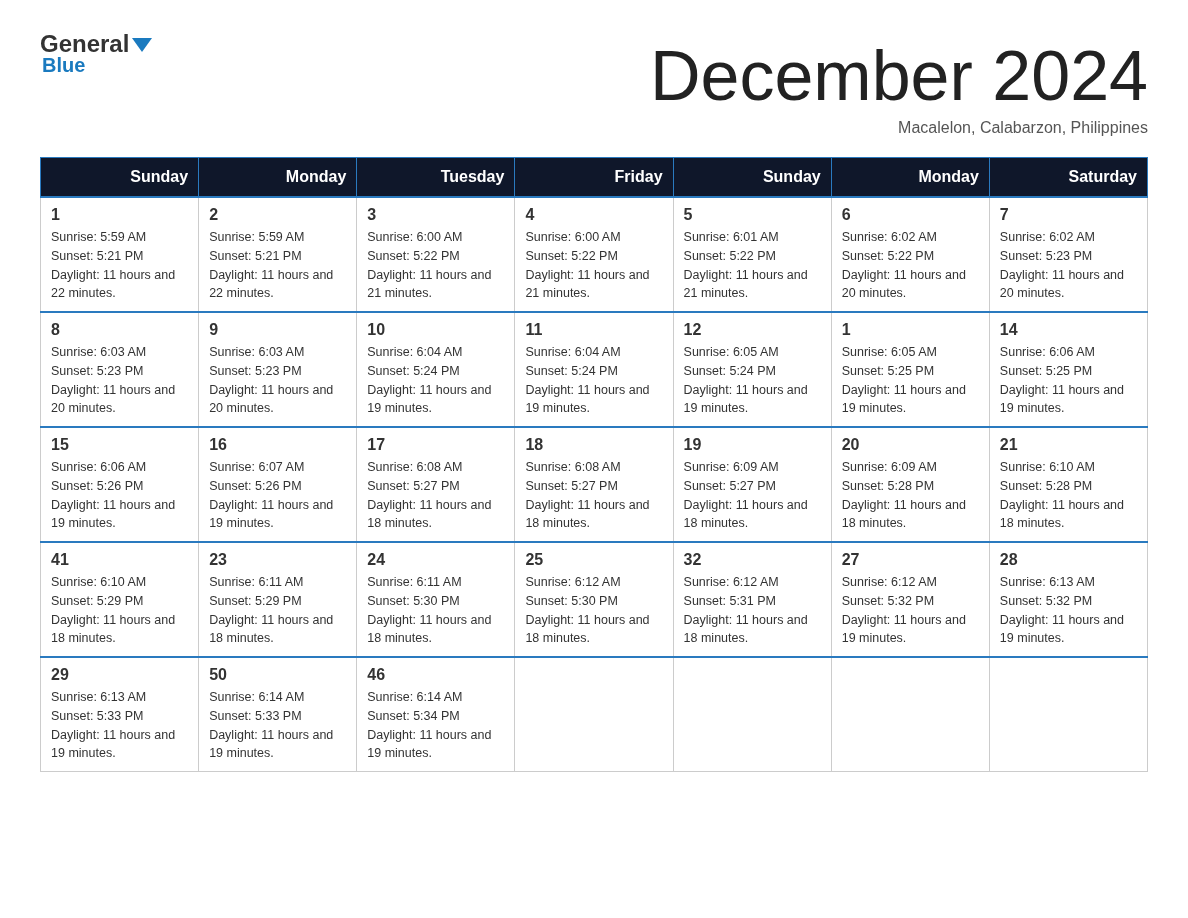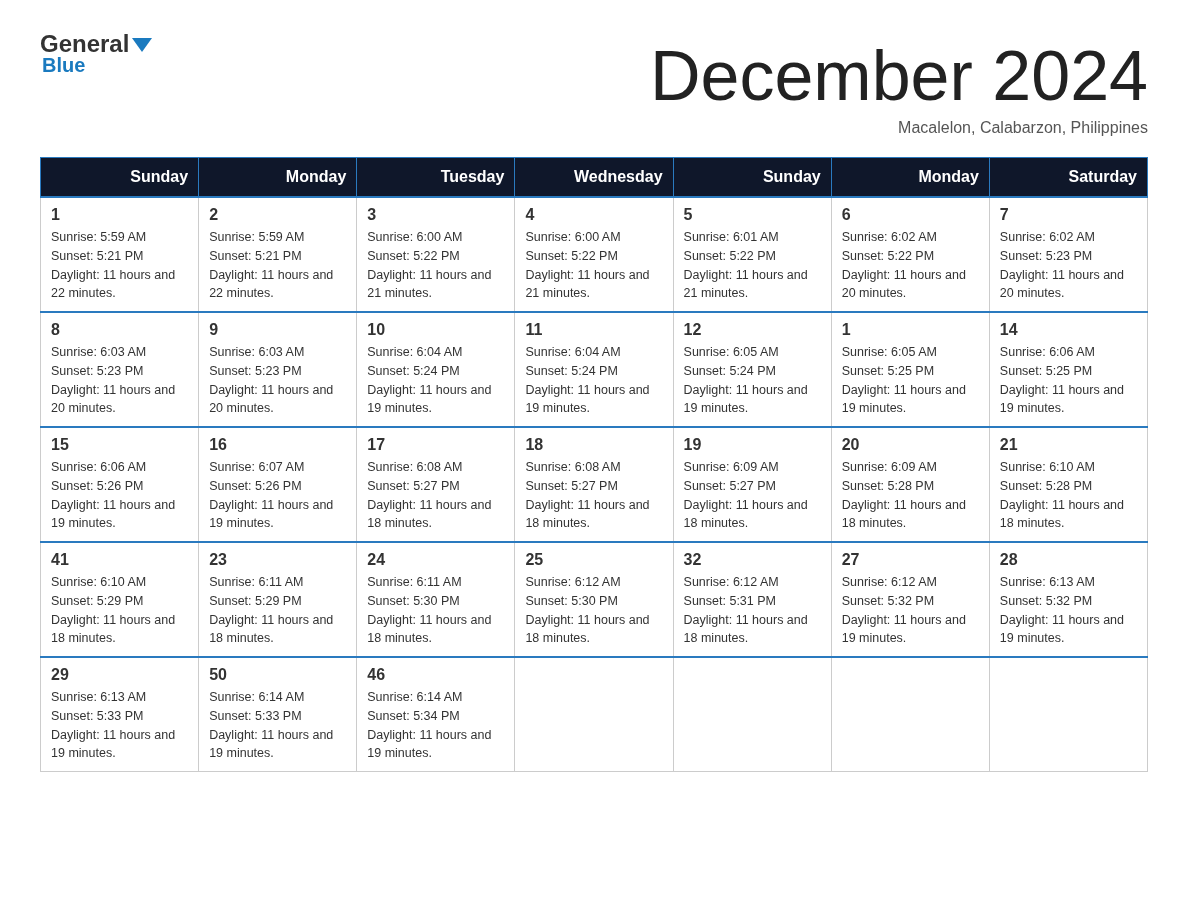--- a/index.html
+++ b/index.html
@@ -106,21 +106,21 @@
     <div class="location">Macalelon, Calabarzon, Philippines</div>
   </div>
 </div>
 
 <table>
   <thead>
     <tr>
     <th>Sunday</th>
         <th>Monday</th>
         <th>Tuesday</th>
-        <th>Wednesday</th>
+        <th>Friday</th>
         <th>Sunday</th>
         <th>Monday</th>
         <th>Saturday</th>
       </tr>
   </thead>
   <tbody id="calendar-body">
   <tr>
         <td>
           <span class="day-number">1</span>
           <div class="day-info">Sunrise: 5:59 AM<br>Sunset: 5:21 PM<br>Daylight: 11 hours and 22 minutes.</div>

